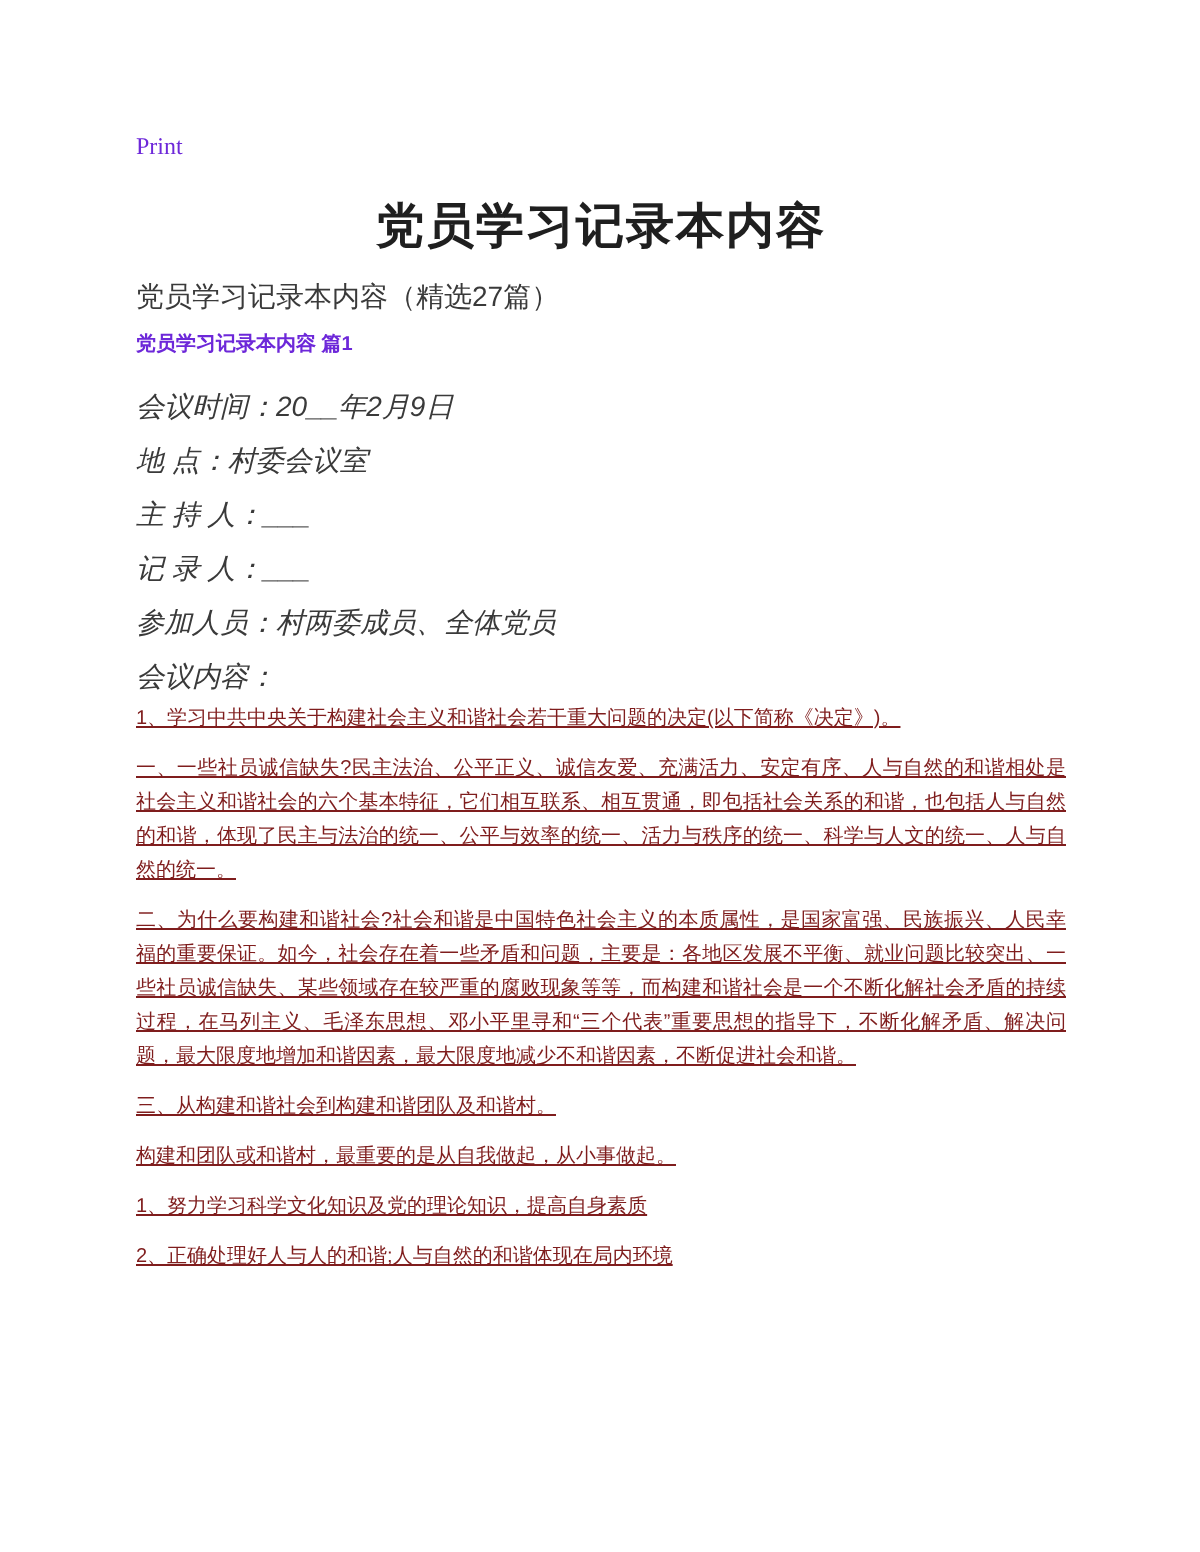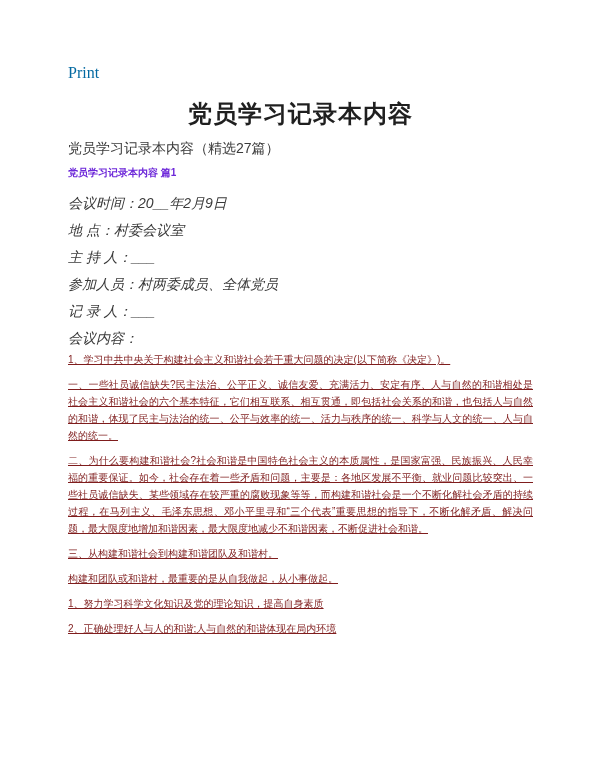--- a/index.html
+++ b/index.html
@@ -16,23 +16,23 @@
   }
   .page {
     box-sizing: border-box;
     width: 600px;
     height: 776px;
     padding: 64px 67px 0 68px;
     background: #ffffff;
   }
   .print-label {
     font-family: "Liberation Serif", "DejaVu Serif", serif;
-    font-size: 16px;
+    font-size: 12px;
     line-height: 14px;
-    color: #0369a1;
+    color: #6d28d9;
     display: inline-block;
     cursor: pointer;
   }
   .doc-title {
     margin: 18px 0 0 0;
     font-size: 24px;
     line-height: 27px;
     font-weight: bold;
     text-align: center;
     letter-spacing: 1px;
@@ -88,22 +88,22 @@
   <h1 class="doc-title">党员学习记录本内容</h1>
 
   <div class="doc-subtitle">党员学习记录本内容（精选27篇）</div>
 
   <div class="section-heading">党员学习记录本内容 篇1</div>
 
   <div class="meta">
     <div class="meta-line">会议时间：20__年2月9日</div>
     <div class="meta-line">地 点：村委会议室</div>
     <div class="meta-line">主 持 人：___</div>
+    <div class="meta-line">记 录 人：___</div>
     <div class="meta-line">参加人员：村两委成员、全体党员</div>
-    <div class="meta-line">记 录 人：___</div>
     <div class="meta-line">会议内容：</div>
   </div>
 
   <div class="doc-body">
     <p>1、学习中共中央关于构建社会主义和谐社会若干重大问题的决定(以下简称《决定》)。</p>
     <p>一、一些社员诚信缺失?民主法治、公平正义、诚信友爱、充满活力、安定有序、人与自然的和谐相处是社会主义和谐社会的六个基本特征，它们相互联系、相互贯通，即包括社会关系的和谐，也包括人与自然的和谐，体现了民主与法治的统一、公平与效率的统一、活力与秩序的统一、科学与人文的统一、人与自然的统一。</p>
     <p>二、为什么要构建和谐社会?社会和谐是中国特色社会主义的本质属性，是国家富强、民族振兴、人民幸福的重要保证。如今，社会存在着一些矛盾和问题，主要是：各地区发展不平衡、就业问题比较突出、一些社员诚信缺失、某些领域存在较严重的腐败现象等等，而构建和谐社会是一个不断化解社会矛盾的持续过程，在马列主义、毛泽东思想、邓小平里寻和“三个代表”重要思想的指导下，不断化解矛盾、解决问题，最大限度地增加和谐因素，最大限度地减少不和谐因素，不断促进社会和谐。</p>
     <p>三、从构建和谐社会到构建和谐团队及和谐村。</p>
     <p>构建和团队或和谐村，最重要的是从自我做起，从小事做起。</p>
     <p>1、努力学习科学文化知识及党的理论知识，提高自身素质</p>

